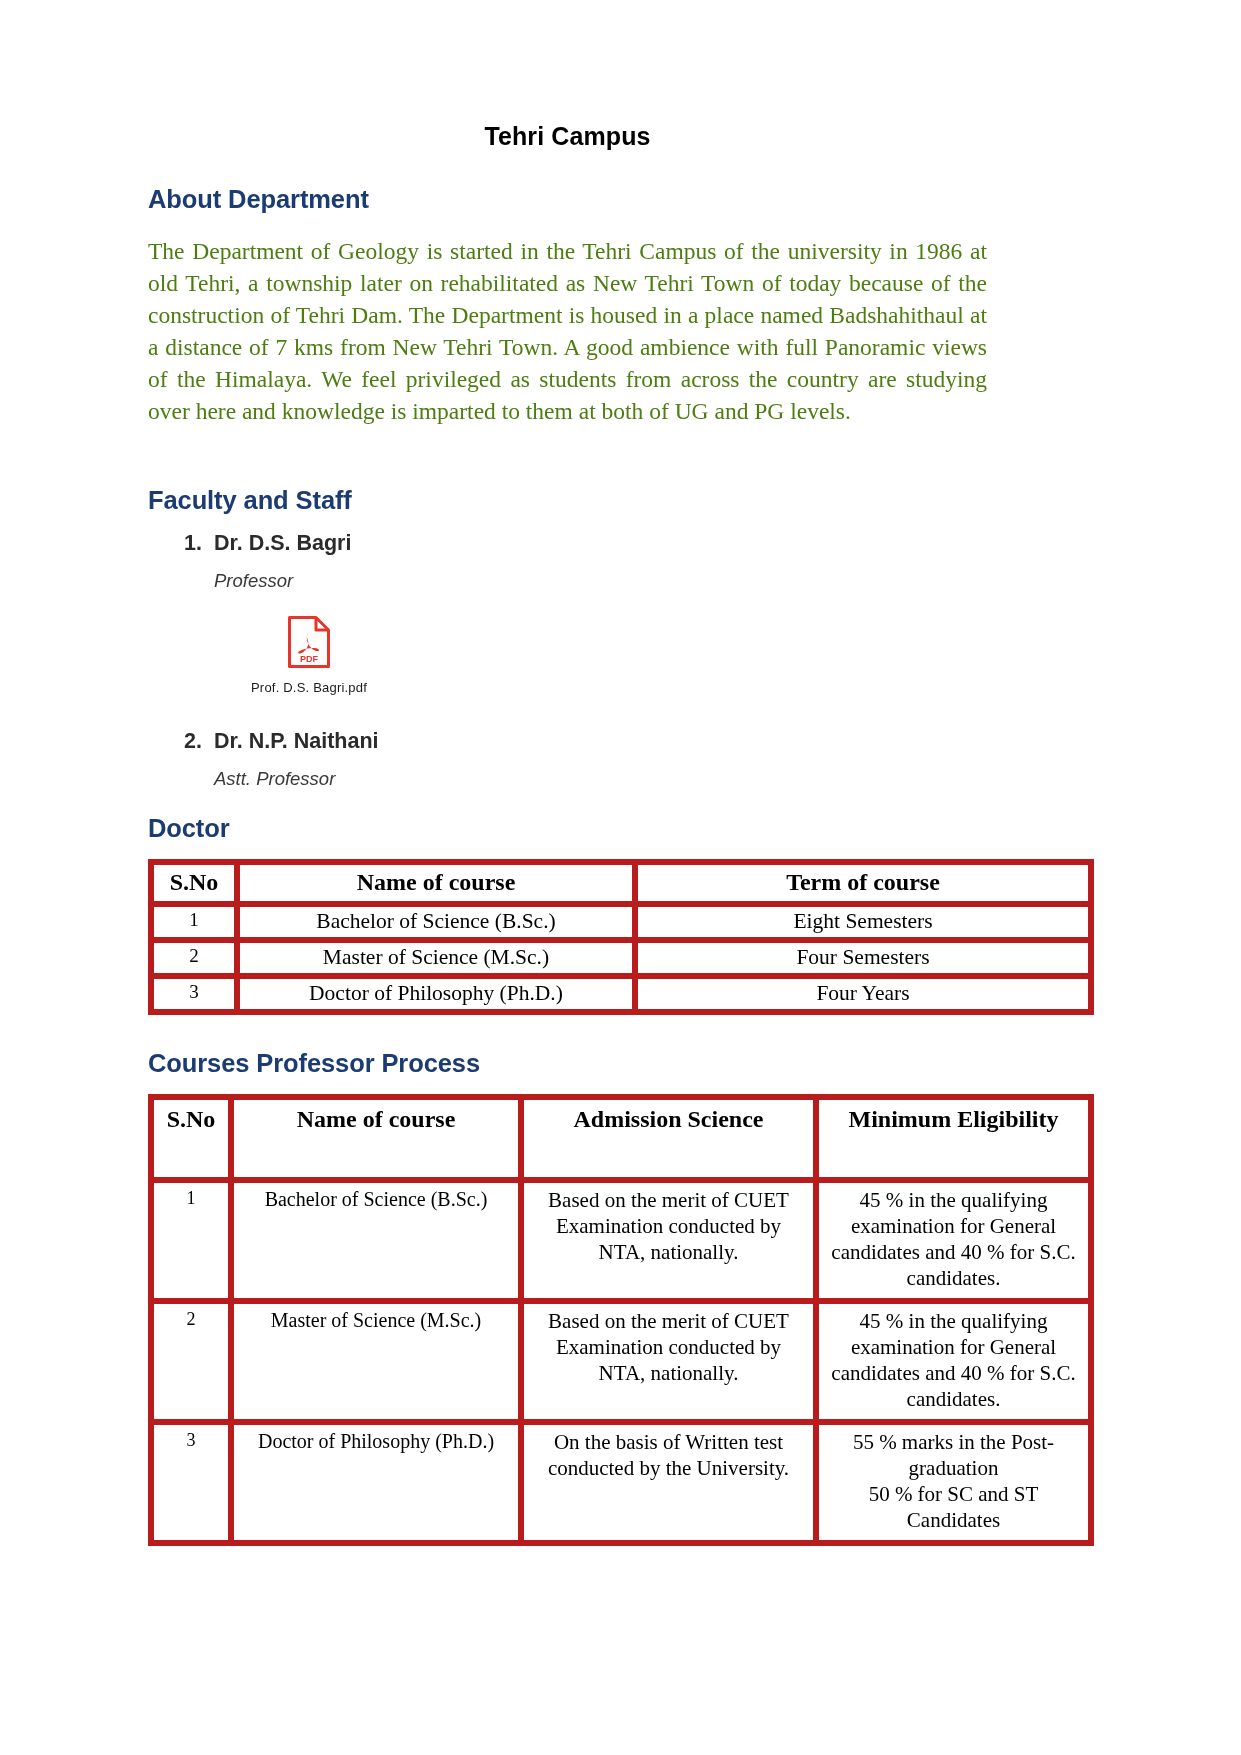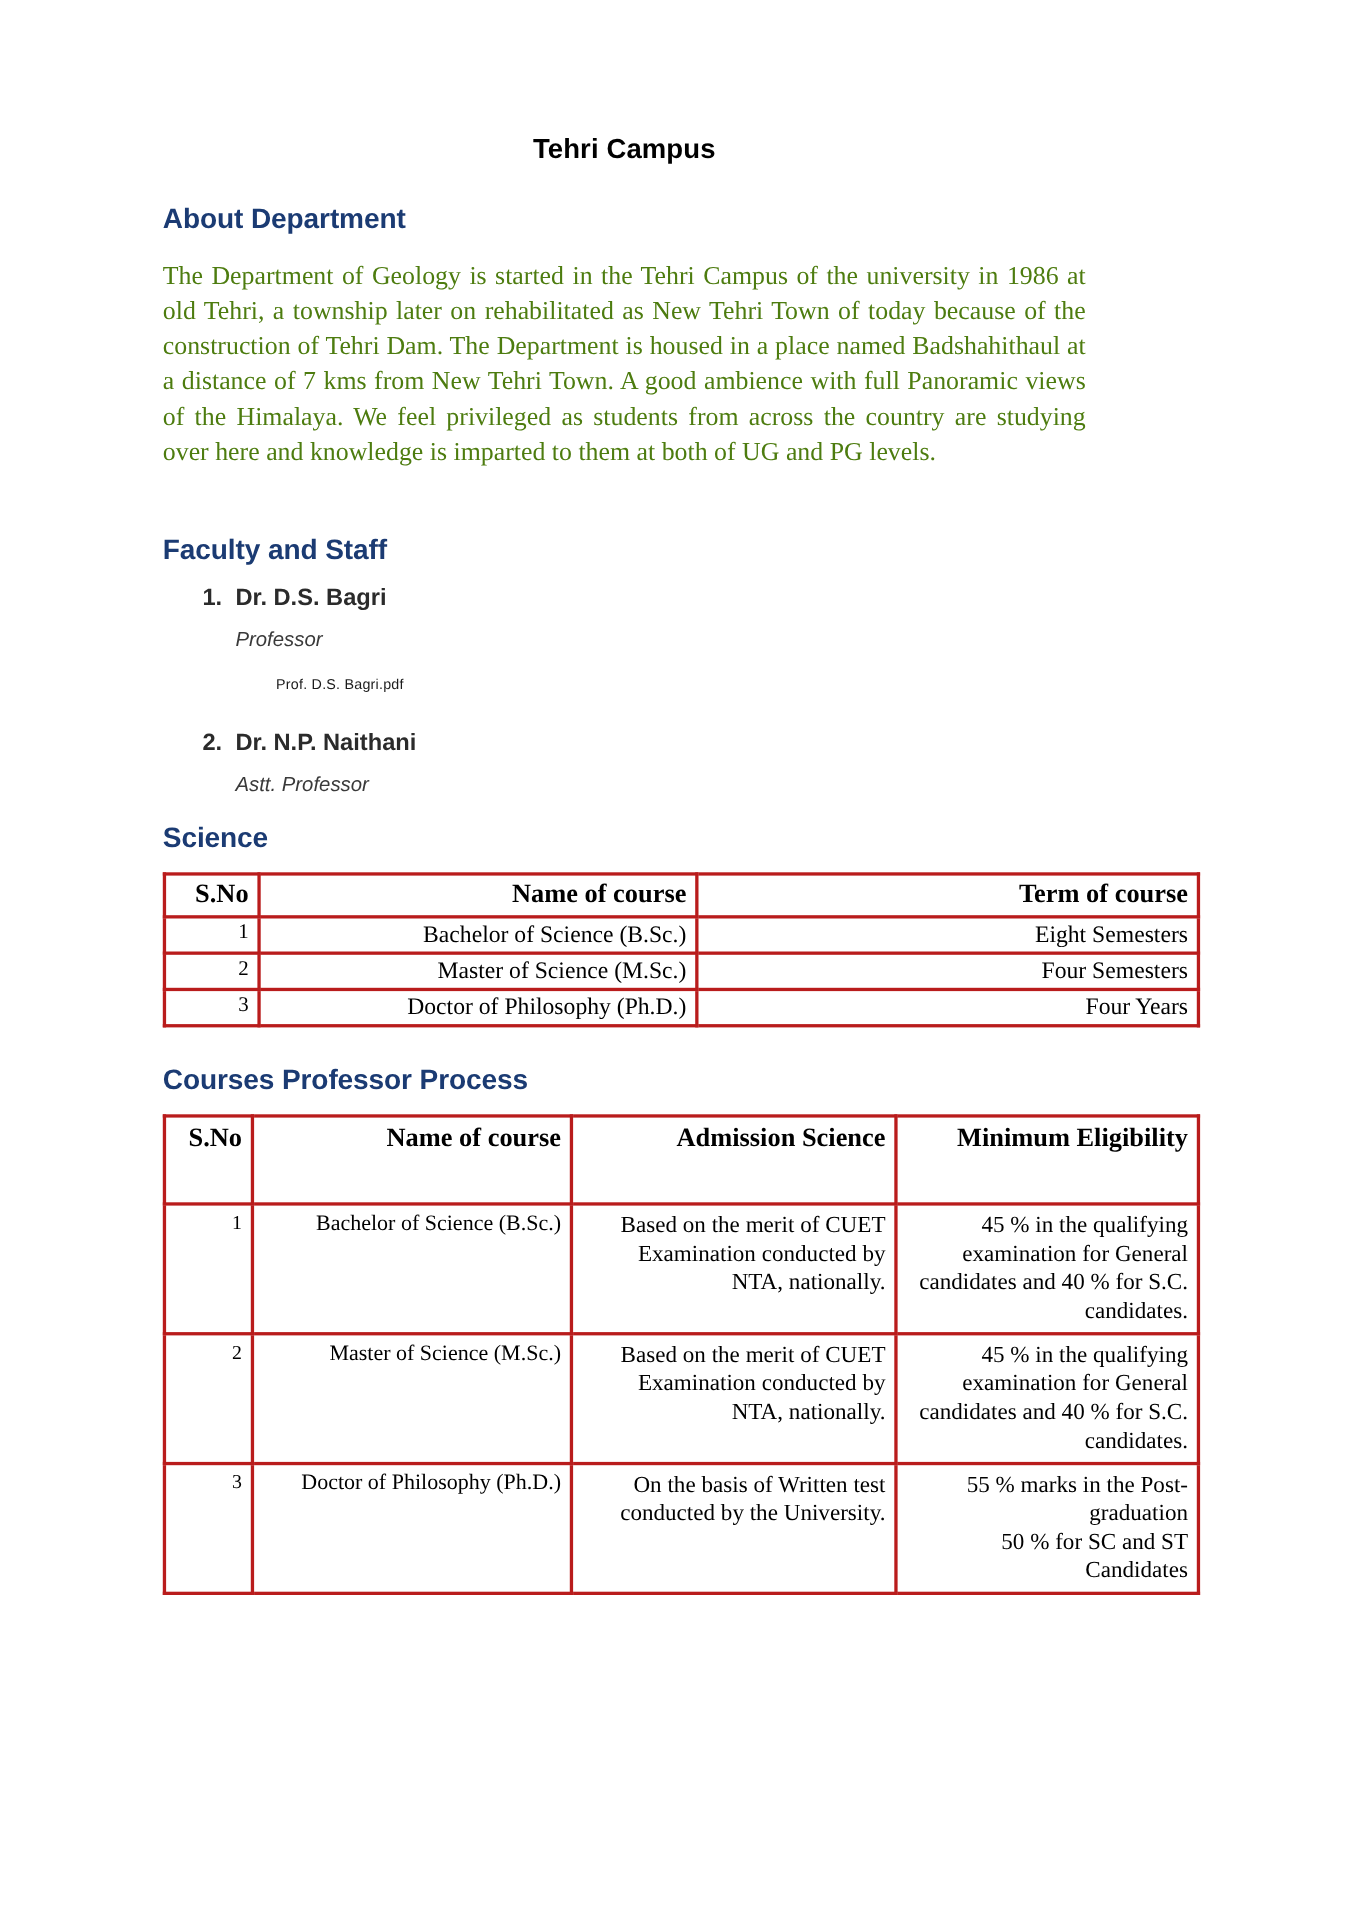--- a/index.html
+++ b/index.html
@@ -102,23 +102,23 @@
   }
   
   table.doc-table {
     border-collapse: collapse;
     width: 940px;
     font-family: "Liberation Serif", "DejaVu Serif", serif;
     table-layout: fixed;
   }
   table.doc-table td,
   table.doc-table th {
-    border: 3px solid #b91c1c;
+    border: 6px solid #b91c1c;
     vertical-align: top;
-    text-align: right;
+    text-align: center;
     padding: 2px 8px 4px 8px;
   }
   
   table.courses-table th {
     font-size: 24px;
     font-weight: bold;
     padding-top: 4px;
     padding-bottom: 5px;
   }
   table.courses-table td {
@@ -170,37 +170,45 @@
   <ol class="faculty-list">
 
     <li class="faculty-item">
       <div class="faculty-name-row">
         <span class="faculty-num">1.</span>
         <span>Dr. D.S. Bagri</span>
       </div>
       <div class="faculty-designation">Professor</div>
 
       <div class="attachment">
+        <span class="pdf-icon">
+          <svg width="46" height="56" viewBox="0 0 46 56" xmlns="http://www.w3.org/2000/svg" aria-hidden="true">
+            <path d="M3.5 3.5 H30 L42.5 16 V52.5 H3.5 Z" fill="#ffffff" stroke="#e8352b" stroke-width="3" stroke-linejoin="round"></path>
+            <path d="M30 3.5 V16 H42.5" fill="none" stroke="#e8352b" stroke-width="3" stroke-linejoin="round"></path>
+            <path d="M23.2 19.5 c-1.7 0.2 -2.4 1.7 -2.2 3.4 c0.25 2.1 1.6 4.4 1.35 6.6 c-0.35 3.1 -2.2 6.3 -4.6 8.2 c-2.1 1.7 -5.1 2.6 -5.6 1.25 c-0.45 -1.25 1.85 -2.45 4.3 -3.25 c3.6 -1.2 8.3 -2.05 12.1 -1.7 c2.5 0.25 4.6 1.05 4.5 2.2 c-0.1 1.15 -2.3 1.15 -4.1 0.35 c-2.6 -1.15 -5.3 -3.8 -6.75 -6.8 c-1.2 -2.5 -1.5 -5.3 -1.3 -7.55 c0.15 -1.65 0.85 -2.8 2.3 -2.7 z" fill="#e8352b"></path>
+            <text x="23" y="48" text-anchor="middle" font-family="Liberation Sans, sans-serif" font-size="9" font-weight="bold" fill="#e8352b">PDF</text>
+          </svg>
+        </span>
         <div class="attachment-label">Prof. D.S. Bagri.pdf</div>
       </div>
     </li>
 
     <li class="faculty-item" style="margin-top:34px;">
       <div class="faculty-name-row">
         <span class="faculty-num">2.</span>
         <span>Dr. N.P. Naithani</span>
       </div>
       <div class="faculty-designation">Astt. Professor</div>
     </li>
 
   </ol>
 
   <div class="spacer-sm"></div>
 
-  <h2 class="section-heading tight">Science</h2>
+  <h2 class="section-heading tight">Doctor</h2>
 
   <table class="doc-table courses-table">
     <colgroup>
       <col class="col-sno">
         <col class="col-name">
         <col class="col-term">
     </colgroup>
     <thead>
       <tr>
         <th>S.No</th>

